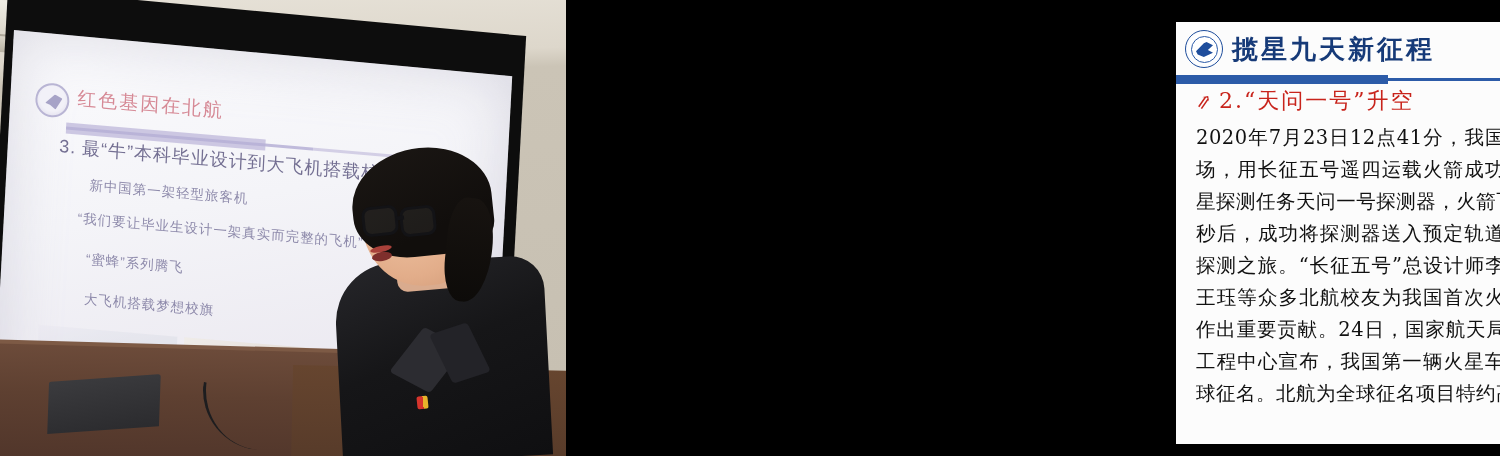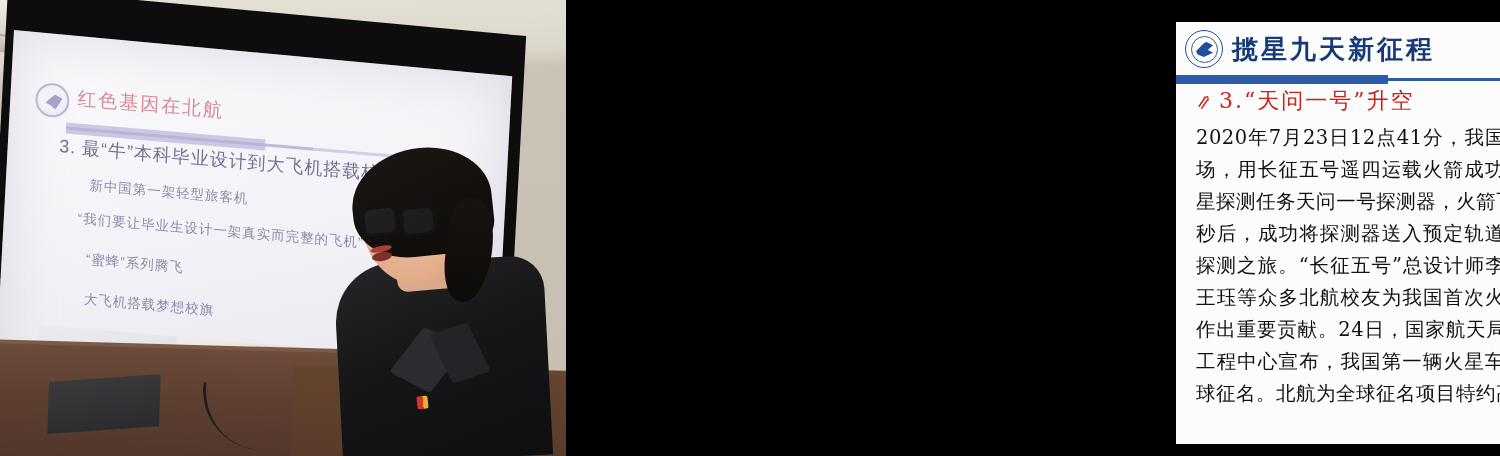--- a/index.html
+++ b/index.html
@@ -333,21 +333,21 @@
 
       <div class="slide-head">
         <div class="buaa-logo"></div>
         <div class="slide-title">揽星九天新征程</div>
 
         <div class="bar-thick"></div>
         <div class="bar-thin"></div>
       </div>
 
       <div class="red-head">
-        <span class="red-arrow">⇗</span><span>3.“天问一号”升空</span>
+        <span class="red-arrow">⇗</span><span>2.“天问一号”升空</span>
       </div>
 
       <div class="body-text">2020年7月23日12点41分，我国在文昌发射场，用长征五号遥四运载火箭成功发射首次火星探测任务天问一号探测器，火箭飞行约2167秒后，成功将探测器送入预定轨道，开启火星探测之旅。“长征五号”总设计师李东、总指挥王珏等众多北航校友为我国首次火星探测任务作出重要贡献。24日，国家航天局探月与航天工程中心宣布，我国第一辆火星车正式启动全球征名。北航为全球征名项目特约高校。</div>
 
     </div>
 
   </div>
 </div>
 
 </body></html>

